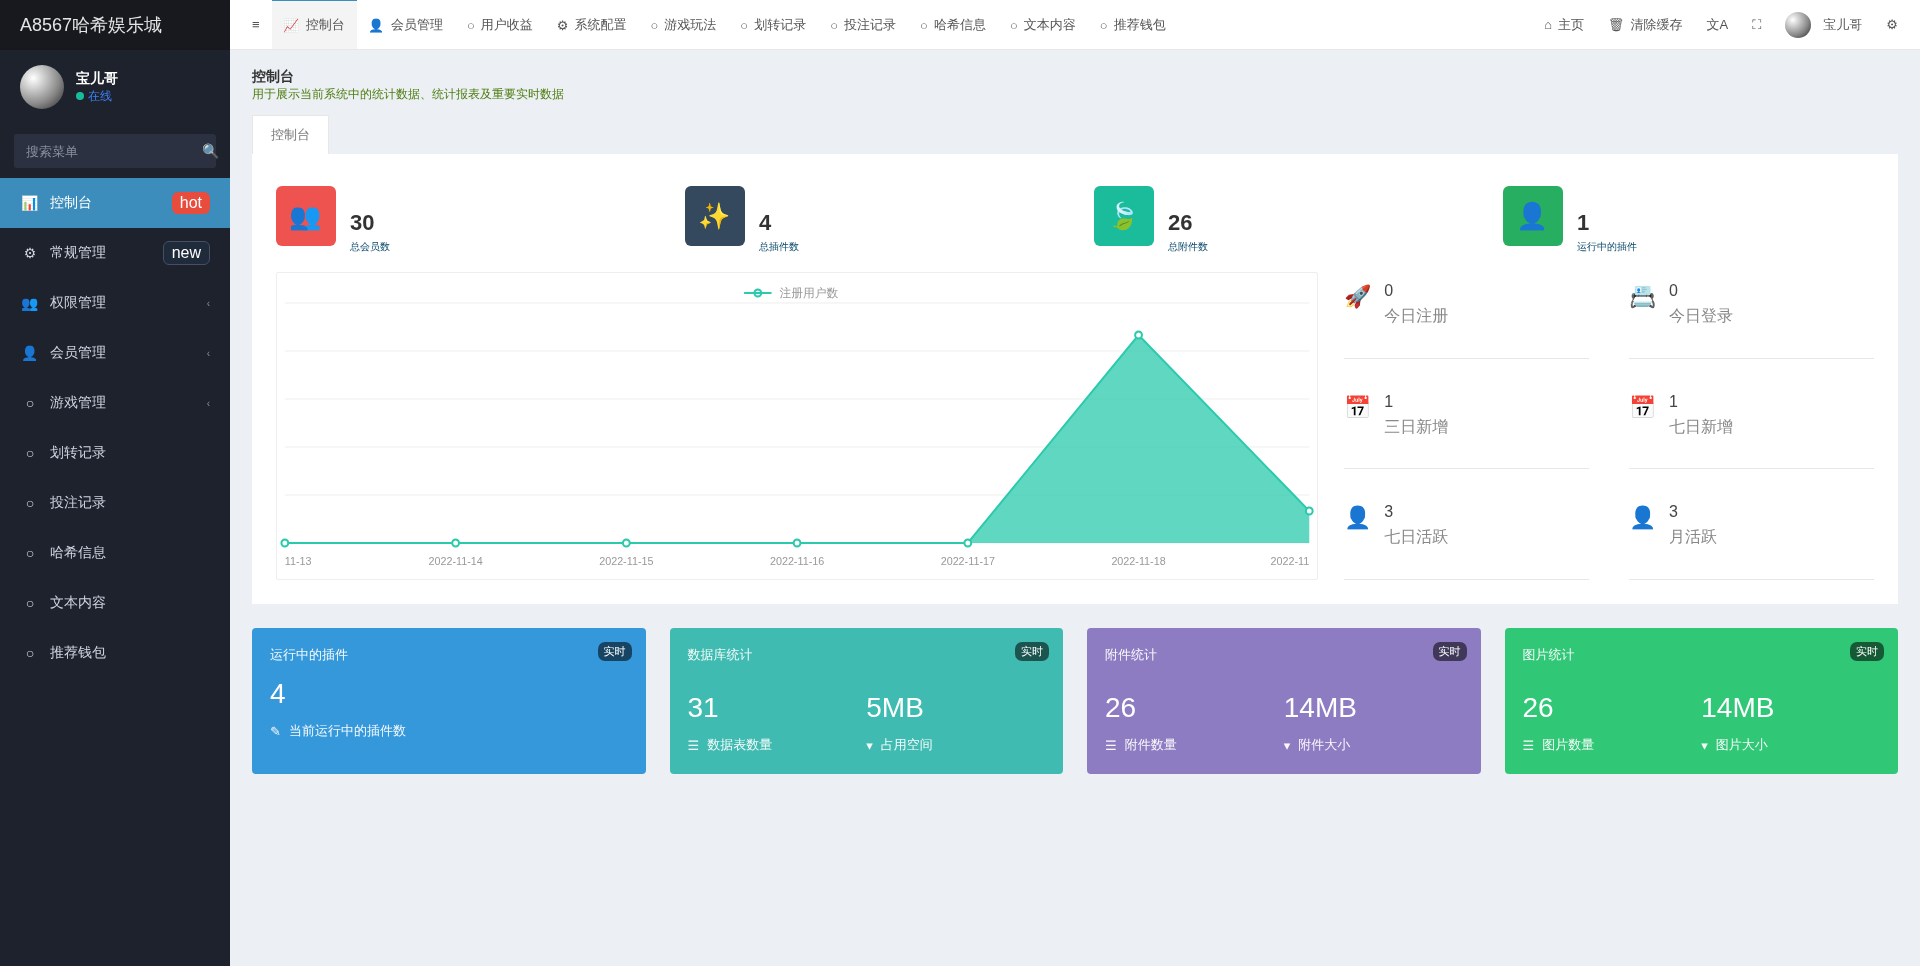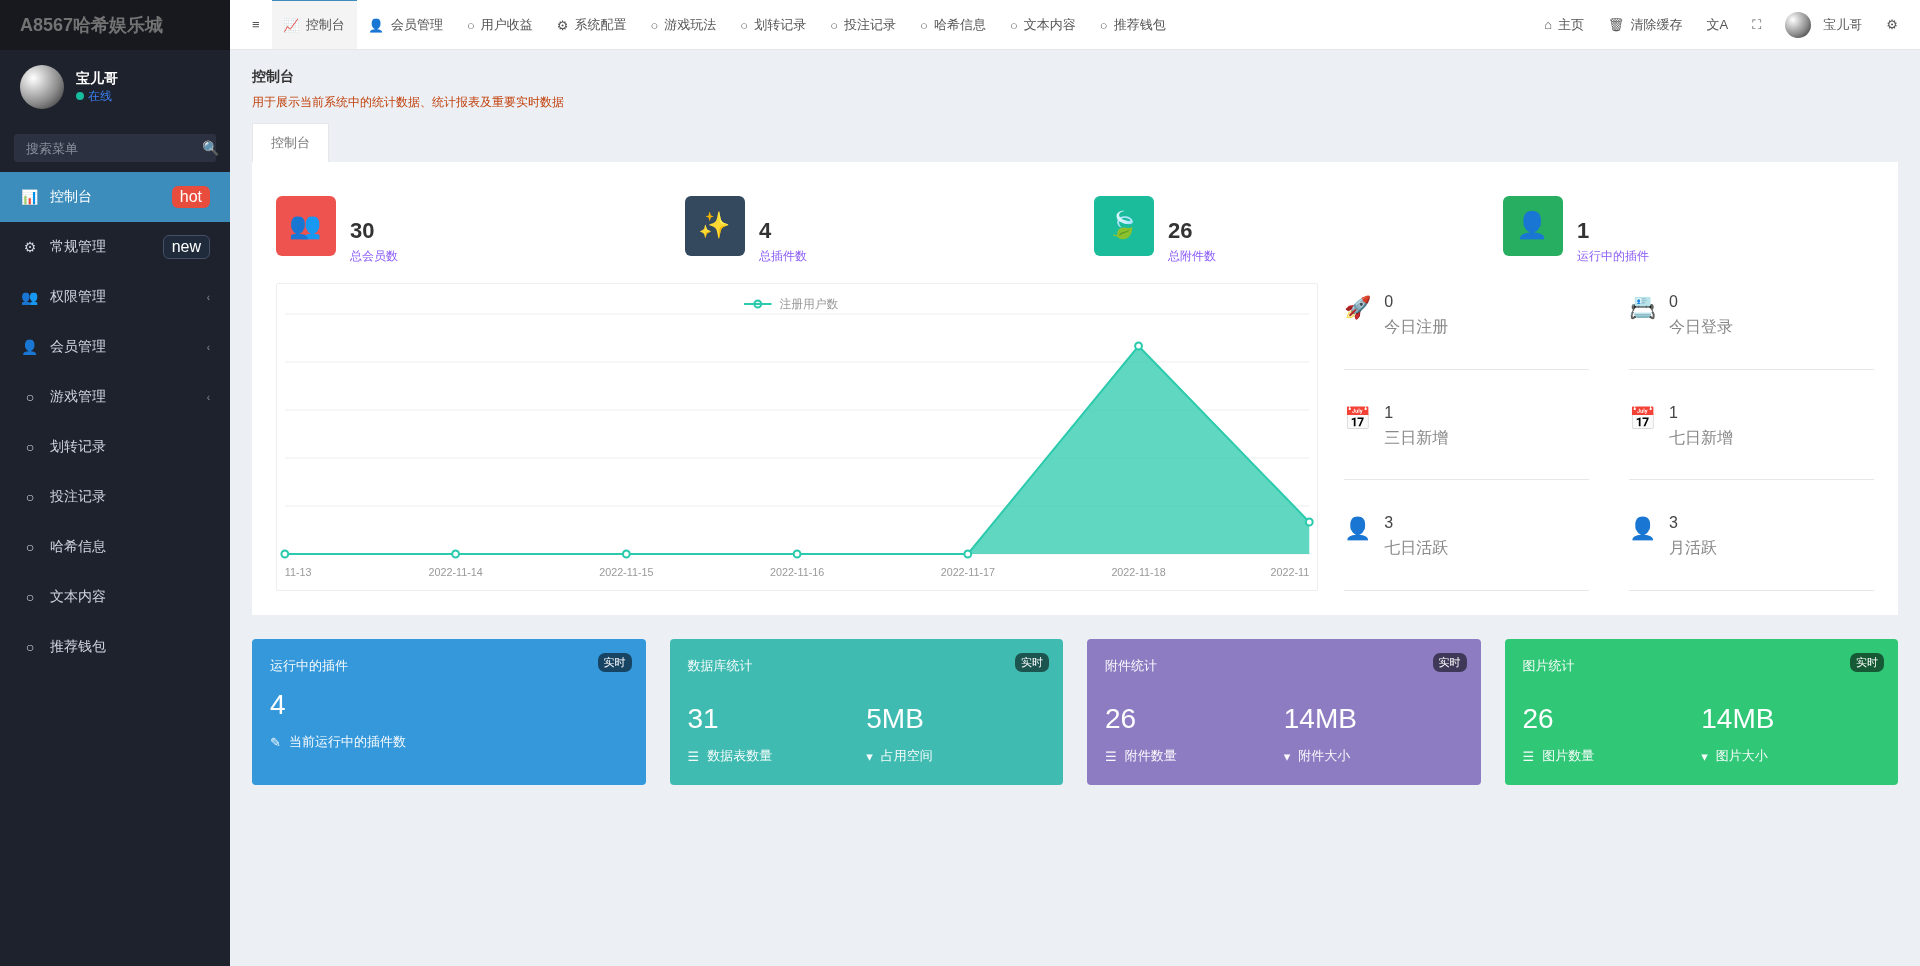--- a/index.html
+++ b/index.html
@@ -1,29 +1,29 @@
 <!DOCTYPE html>
 <html><head>
 <meta charset="utf-8">
 <style>
 * { margin:0; padding:0; box-sizing:border-box; font-family:"Microsoft YaHei","Helvetica Neue",Arial,sans-serif; }
 body { background:#f5f5f5; font-size:13px; color:#333; }
 .root { width:1920px; height:966px; overflow:hidden; position:relative; }
 
 
 .sidebar { position:absolute; left:0; top:0; width:230px; height:100%; background:#1e222d; color:#fff; display:flex; flex-direction:column; }
-.brand { height:50px; line-height:50px; background:#17191f; padding:0 20px; font-size:18px; font-weight:700; color:#737373; }
+.brand { height:50px; line-height:50px; background:#17191f; padding:0 20px; font-size:18px; font-weight:400; color:#e5e5e5; }
 .user-box { display:flex; align-items:center; padding:15px 20px; gap:12px; }
 .user-avatar { width:44px; height:44px; border-radius:50%; background:radial-gradient(circle at 30% 30%,#fff,#888 60%,#222); border:0; }
 .user-meta .name { font-weight:600; font-size:14px; }
 .user-meta .status { font-size:12px; color:#3b82f6; }
 .status-dot { display:inline-block; width:8px; height:8px; border-radius:50%; background:#18bc9c; margin-right:4px; vertical-align:middle; }
 
 .search-box { padding:10px 14px; }
-.search-input-wrap { background:#2c3142; border-radius:3px; display:flex; align-items:center; height:28px; padding:0 12px; }
+.search-input-wrap { background:#2c3142; border-radius:3px; display:flex; align-items:center; height:34px; padding:0 12px; }
 .search-input { flex:1; background:transparent; border:0; color:#aab0bf; font-size:13px; outline:none; }
 .search-input::placeholder { color:#8a8f9c; }
 .search-icon { color:#8a8f9c; font-size:14px; }
 
 .side-nav { flex:1; overflow-y:auto; }
 .side-nav a { display:flex; align-items:center; height:50px; padding:0 20px; color:#cfd4e1; text-decoration:none; font-size:14px; }
 .side-nav a.active { background:#3c8dbc; color:#fff; }
 .side-nav a .mi { width:20px; margin-right:10px; display:inline-flex; justify-content:center; }
 .side-nav a .caret { margin-left:auto; color:#8a8f9c; font-size:10px; }
 .badge-pill { padding:2px 8px; border-radius:6px; font-size:16px; color:#fff; margin-left:auto; }
@@ -34,36 +34,36 @@
 .topbar { position:absolute; left:230px; right:0; top:0; height:50px; background:#fff; border-bottom:1px solid #e7e7e7; display:flex; align-items:center; padding:0 10px; font-size:13px; }
 .tb-btn { display:inline-flex; align-items:center; gap:6px; padding:0 12px; height:50px; color:#555; cursor:pointer; }
 .tb-btn.active-tab { background:#f4f4f4; border-top:2px solid #3c8dbc; height:50px; }
 .tb-spacer { flex:1; }
 .top-avatar { width:26px; height:26px; border-radius:50%; background:radial-gradient(circle at 30% 30%,#fff,#888 60%,#222); margin-right:6px; }
 
 
 .main { position:absolute; left:230px; top:50px; right:0; bottom:0; background:#ecf0f5; overflow:auto; }
 .page-head { padding:18px 22px 12px; }
 .page-head h3 { font-size:14px; font-weight:700; color:#333; }
-.page-head p { font-size:12px; color:#c2410c; margin-top:8px; }
+.page-head p { font-size:12px; color:#4d7c0f; margin-top:0; }
 .tabstrip { padding:0 22px; }
 .tab-chip { display:inline-block; background:#fff; border:1px solid #e7e7e7; border-bottom:0; padding:10px 18px; font-size:13px; color:#777; }
 
 .panel { background:#fff; padding:24px; margin:0 22px 22px 22px; }
 
 
 .stats-row { display:flex; gap:38px; margin-bottom:18px; }
 .stat { flex:1; display:flex; align-items:center; gap:14px; }
 .stat-ico { width:60px; height:60px; border-radius:6px; display:flex; align-items:center; justify-content:center; color:#fff; font-size:26px; }
 .stat-red  { background:#ef5350; }
 .stat-navy { background:#34495e; }
 .stat-teal { background:#1abc9c; }
 .stat-green{ background:#27ae60; }
 .stat h2 { font-size:22px; font-weight:700;margin-top:32px; }
-.stat .lbl { font-size:12px; color:#8b5cf6; margin-top:4px; }
+.stat .lbl { font-size:10px; color:#0c4a6e; margin-top:4px; }
 
 
 .chart-row { display:flex; gap:26px; }
 .chart-card { flex:1 1 auto; border:1px solid #eee; border-radius:2px; padding:8px 0 8px 0; }
 svg.linechart { display:block; width:100%; height:290px; }
 .mini-grid { width:540px; display:grid; grid-template-columns:1fr 1fr; gap:24px 40px; }
 .mini { border-bottom:1px solid #e7e7e7; padding:10px 6px 16px 0; display:flex; gap:12px; align-items:flex-start; }
 .mini .mi { font-size:22px; color:#b0b7c3; width:28px; text-align:center; margin-top:2px; }
 .mini .v { font-size:16px; color:#444; }
 .mini .l { font-size:16px; color:#888; margin-top:6px; }

